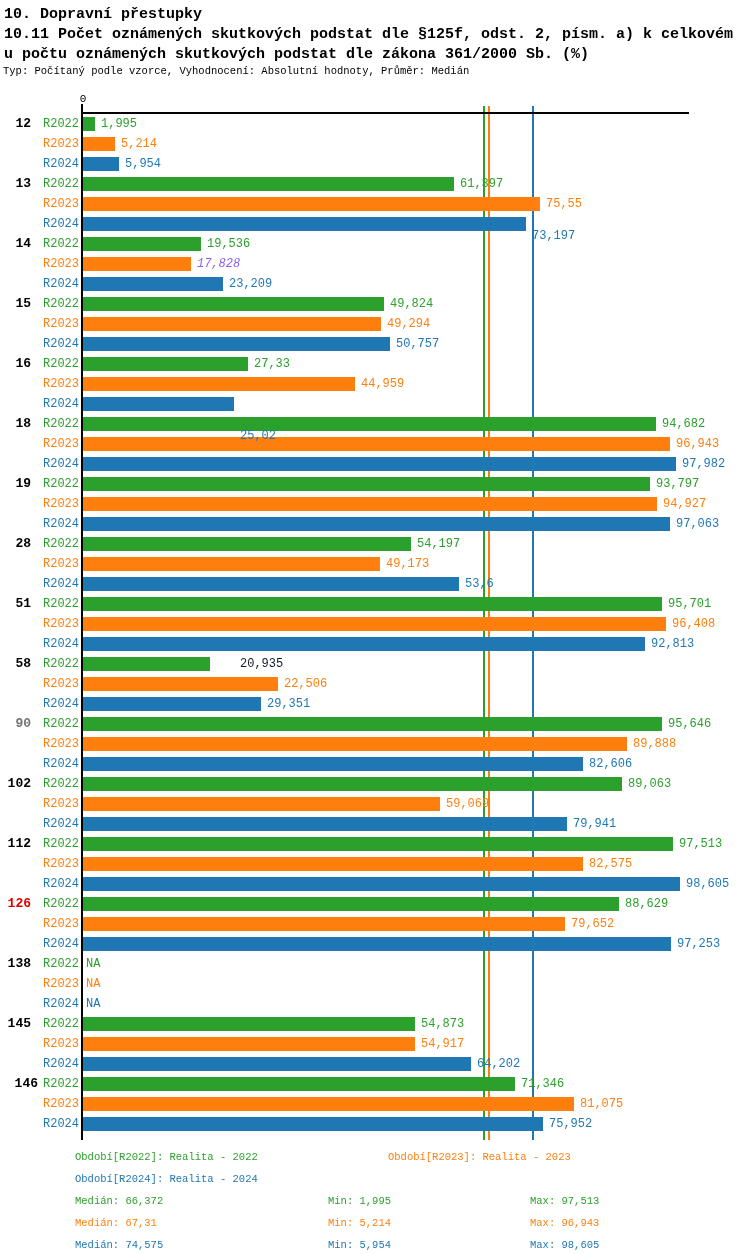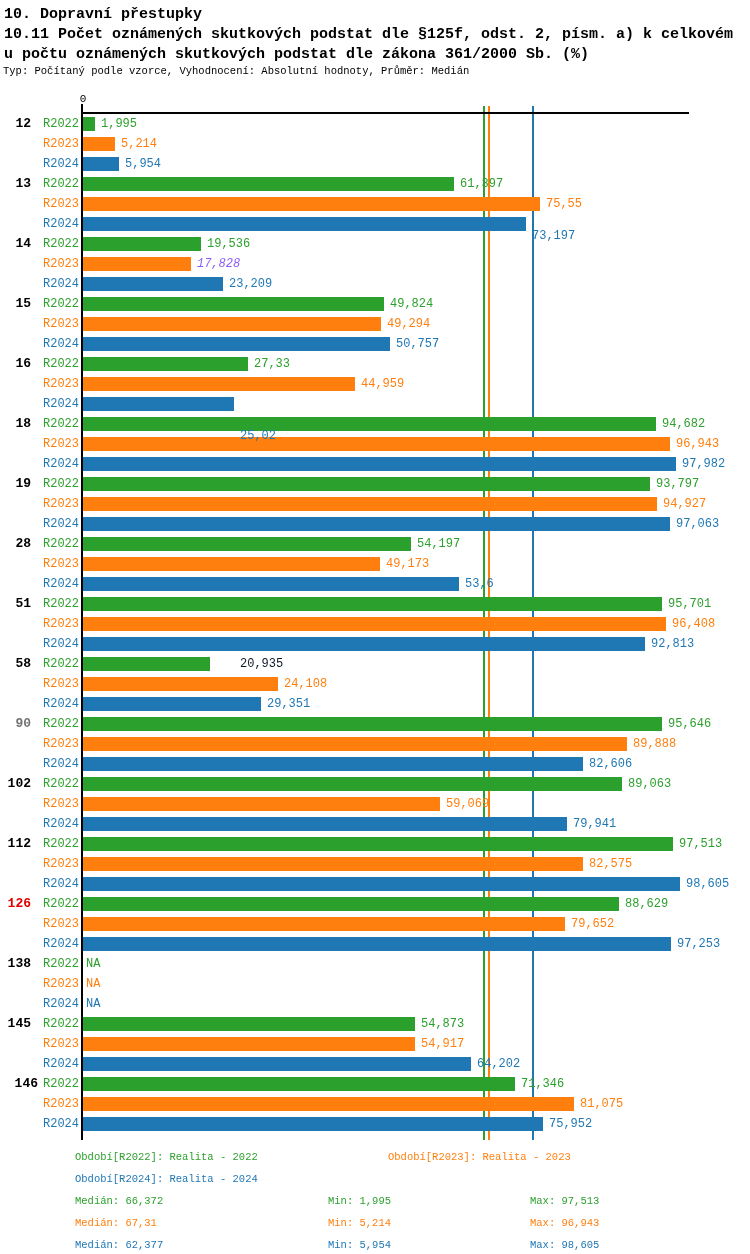--- a/index.html
+++ b/index.html
@@ -126,21 +126,21 @@
     <div class="abs val-label" style="left: 672px; top: 617px; color: rgb(255, 127, 14);">96,408</div>
     <div class="abs row-label" style="left: 30px; top: 637px; width: 49px; color: rgb(31, 119, 180);">R2024</div>
     <div class="abs bar" style="left: 83px; top: 637px; width: 562px; background: rgb(31, 119, 180);"></div>
     <div class="abs val-label" style="left: 651px; top: 637px; color: rgb(31, 119, 180);">92,813</div>
     <div class="abs cat-label" style="left: 0px; top: 657px; width: 31px; color: rgb(0, 0, 0);">58</div>
     <div class="abs row-label" style="left: 30px; top: 657px; width: 49px; color: rgb(44, 160, 44);">R2022</div>
     <div class="abs bar" style="left: 83px; top: 657px; width: 127px; background: rgb(44, 160, 44);"></div>
     <div class="abs val-label" style="left: 216px; top: 657px; color: #0f172a; margin-left: 24px;">20,935</div>
     <div class="abs row-label" style="left: 30px; top: 677px; width: 49px; color: rgb(255, 127, 14);">R2023</div>
     <div class="abs bar" style="left: 83px; top: 677px; width: 195px; background: rgb(255, 127, 14);"></div>
-    <div class="abs val-label" style="left: 284px; top: 677px; color: rgb(255, 127, 14);">24,108</div>
+    <div class="abs val-label" style="left: 284px; top: 677px; color: rgb(255, 127, 14);">22,506</div>
     <div class="abs row-label" style="left: 30px; top: 697px; width: 49px; color: rgb(31, 119, 180);">R2024</div>
     <div class="abs bar" style="left: 83px; top: 697px; width: 178px; background: rgb(31, 119, 180);"></div>
     <div class="abs val-label" style="left: 267px; top: 697px; color: rgb(31, 119, 180);">29,351</div>
     <div class="abs cat-label" style="left: 0px; top: 717px; width: 31px; color: #737373;">90</div>
     <div class="abs row-label" style="left: 30px; top: 717px; width: 49px; color: rgb(44, 160, 44);">R2022</div>
     <div class="abs bar" style="left: 83px; top: 717px; width: 579px; background: rgb(44, 160, 44);"></div>
     <div class="abs val-label" style="left: 668px; top: 717px; color: rgb(44, 160, 44);">95,646</div>
     <div class="abs row-label" style="left: 30px; top: 737px; width: 49px; color: rgb(255, 127, 14);">R2023</div>
     <div class="abs bar" style="left: 83px; top: 737px; width: 544px; background: rgb(255, 127, 14);"></div>
     <div class="abs val-label" style="left: 633px; top: 737px; color: rgb(255, 127, 14);">89,888</div>
@@ -211,15 +211,15 @@
 <div class="abs footer-text" style="left: 75px; top: 1173px; color: rgb(31, 119, 180);">Období[R2024]: Realita - 2024</div>
 
 <div class="abs footer-text" style="left: 75px; top: 1195px; color: rgb(44, 160, 44);">Medián: 66,372</div>
 <div class="abs footer-text" style="left: 328px; top: 1195px; color: rgb(44, 160, 44);">Min: 1,995</div>
 <div class="abs footer-text" style="left: 530px; top: 1195px; color: rgb(44, 160, 44);">Max: 97,513</div>
 
 <div class="abs footer-text" style="left: 75px; top: 1217px; color: rgb(255, 127, 14);">Medián: 67,31</div>
 <div class="abs footer-text" style="left: 328px; top: 1217px; color: rgb(255, 127, 14);">Min: 5,214</div>
 <div class="abs footer-text" style="left: 530px; top: 1217px; color: rgb(255, 127, 14);">Max: 96,943</div>
 
-<div class="abs footer-text" style="left: 75px; top: 1239px; color: rgb(31, 119, 180);">Medián: 62,377</div>
+<div class="abs footer-text" style="left: 75px; top: 1239px; color: rgb(31, 119, 180);">Medián: 74,575</div>
 <div class="abs footer-text" style="left: 328px; top: 1239px; color: rgb(31, 119, 180);">Min: 5,954</div>
 <div class="abs footer-text" style="left: 530px; top: 1239px; color: rgb(31, 119, 180);">Max: 98,605</div>
 
 </body></html>

